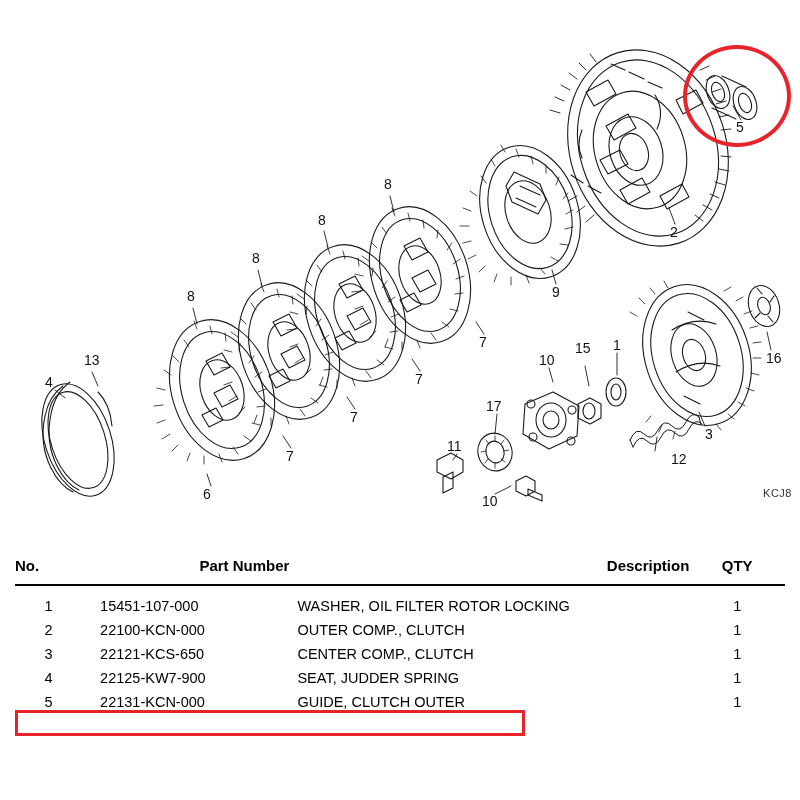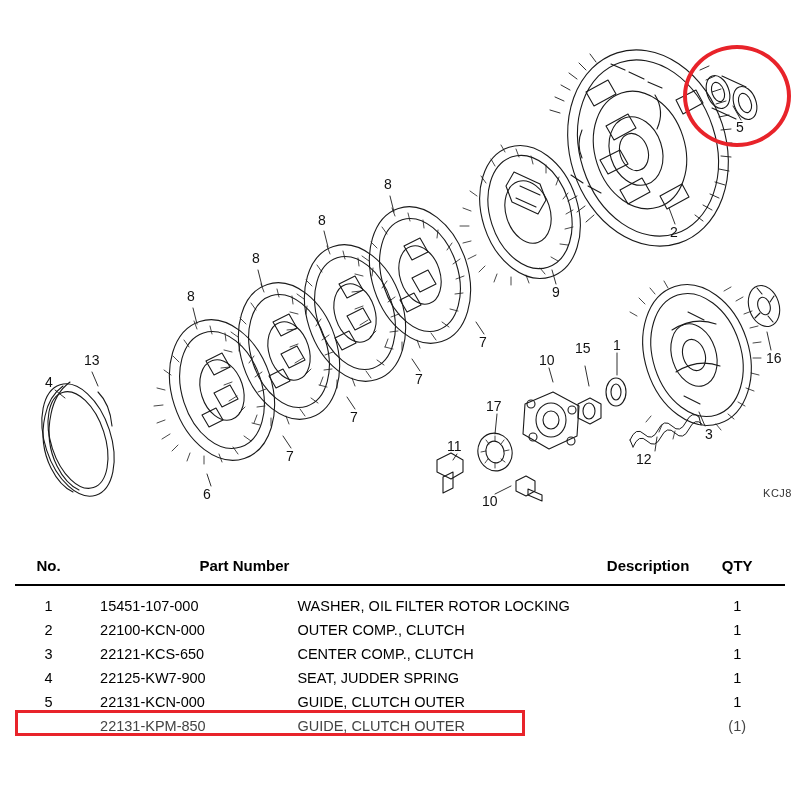--- a/index.html
+++ b/index.html
@@ -87,21 +87,21 @@
   tbody td {
     padding: 4px 0;
     font-size: 14.5px;
     white-space: nowrap;
   }
   .col-no    { width: 70px;  text-align: center; }
   .col-pn    { width: 195px; padding-left: 18px !important; }
   .col-desc  { width: 400px; padding-left: 8px !important; }
   .col-qty   { width: 100px; text-align: center; }
 
-  thead .col-no   { text-align: center; }
+  thead .col-no   { text-align: left; }
   thead .col-pn   { padding-left: 18px; }
   thead .col-desc { padding-left: 8px; }
   thead .col-qty  { text-align: center; }
 
   tbody tr:first-child td { padding-top: 12px; }
 
   
   .row-highlight {
     position: absolute;
     left: 15px;
@@ -352,21 +352,21 @@
     <div class="callout" style="left:415px;  top:372px;">7</div>
     <div class="callout" style="left:350px;  top:410px;">7</div>
     <div class="callout" style="left:286px;  top:449px;">7</div>
     <div class="callout" style="left:203px;  top:487px;">6</div>
     <div class="callout" style="left:539px;  top:353px;">10</div>
     <div class="callout" style="left:575px;  top:341px;text-align:right;">15</div>
     <div class="callout" style="left:613px;  top:338px;">1</div>
     <div class="callout" style="left:766px;  top:351px;">16</div>
     <div class="callout" style="left:705px;  top:427px;">3</div>
     <div class="callout" style="left:486px;  top:399px;">17</div>
-    <div class="callout" style="left:636px;  top:452px;">12</div>
+    <div class="callout" style="left:671px;  top:452px;">12</div>
     <div class="callout" style="left:447px;  top:439px;">11</div>
     <div class="callout" style="left:482px;  top:494px;">10</div>
 
     <div class="watermark">KCJ8</div>
     <div class="highlight-ellipse"></div>
   </div>
 
   <div id="parts-table">
     <table>
       <thead>
@@ -401,24 +401,18 @@
           <td class="col-pn">22125-KW7-900</td>
           <td class="col-desc">SEAT, JUDDER SPRING</td>
           <td class="col-qty">1</td>
         </tr>
         <tr>
           <td class="col-no">5</td>
           <td class="col-pn">22131-KCN-000</td>
           <td class="col-desc">GUIDE, CLUTCH OUTER</td>
           <td class="col-qty">1</td>
         </tr>
-        <tr class="clipped">
-          <td class="col-no"></td>
-          <td class="col-pn">22131-KPM-850</td>
-          <td class="col-desc">GUIDE, CLUTCH OUTER</td>
-          <td class="col-qty">(1)</td>
-        </tr>
       </tbody>
     </table>
     <div class="row-highlight"></div>
   </div>
 
 </div>
 
 </body></html>

